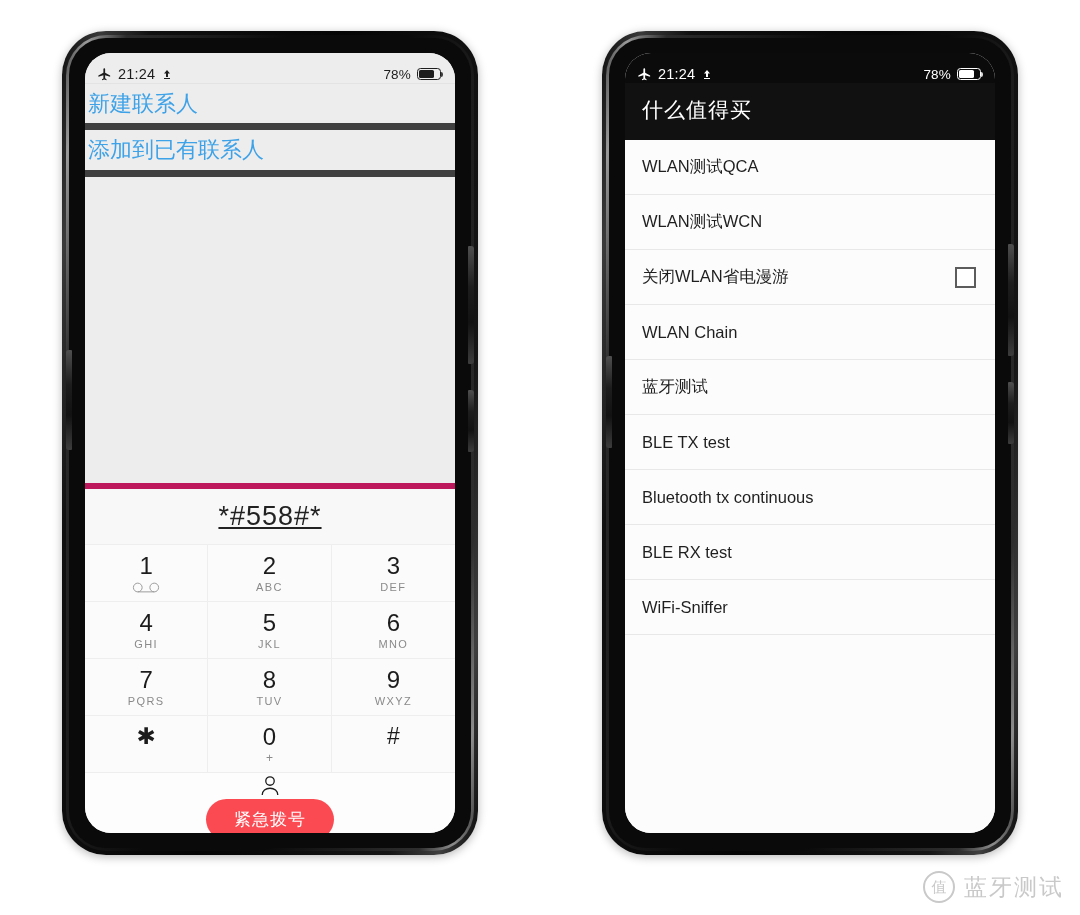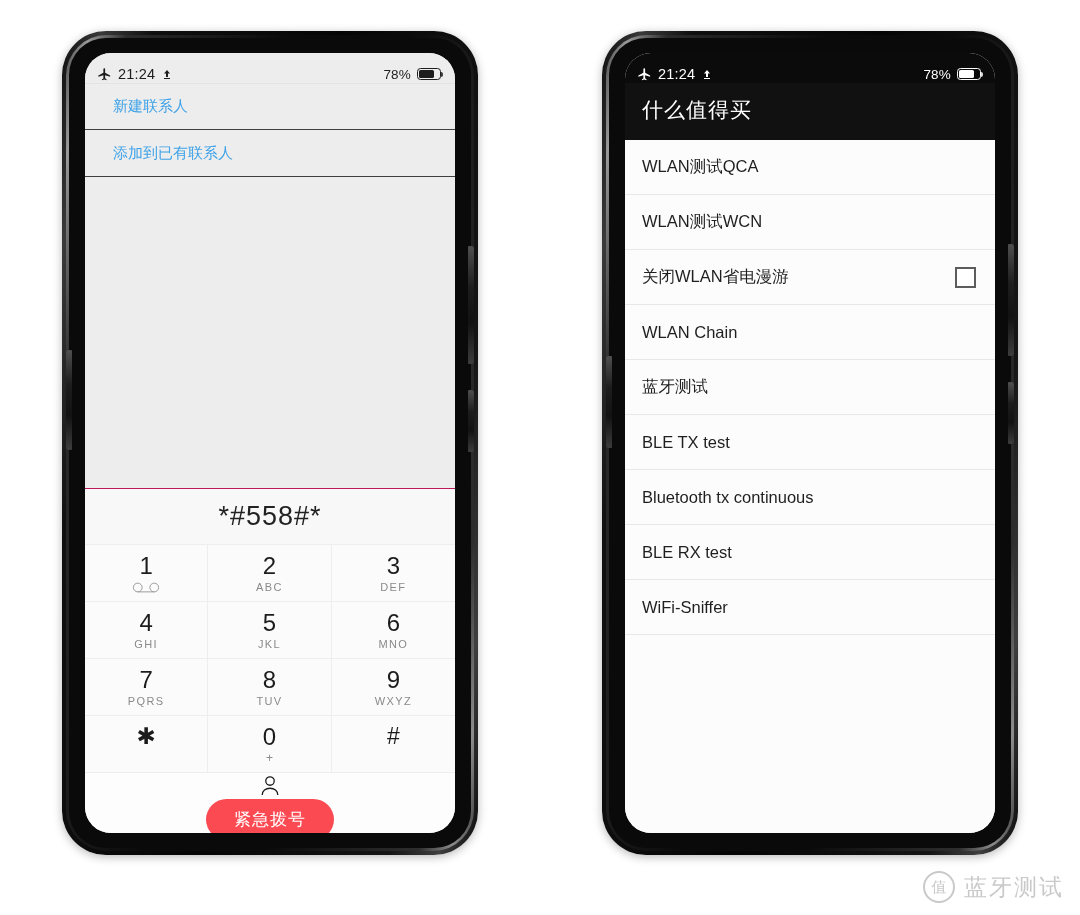--- a/index.html
+++ b/index.html
@@ -92,39 +92,40 @@
   }
 
   
   .dialer-screen { background:#ededed; display:flex; flex-direction:column; }
   .dialer-screen .statusbar { color:#1d1d1d; background:#ededed; }
 
   .contact-actions { background:#ededed; }
   .contact-action {
     height: 47px;
     display:flex; align-items:center;
-    padding-left: 28px;
+    padding-left: 3px;
     color:#3ea2e8;
-    font-size: 15px;
-    border-bottom: 1px solid #404040;
+    font-size: 22px;
+    border-bottom: 7px solid #404040;
     box-sizing:border-box;
   }
   .contact-action:first-child { border-top: 1px solid #e3e3e3; }
 
   .dial-gap { flex: 1 1 auto; background:#ededed; }
 
   .number-display {
     background:#f8f8f8;
     height: 55px;
     display:flex; align-items:center; justify-content:center;
     font-size: 27px;
     color:#222;
     letter-spacing: 1px;
-    border-top: 1px solid #be185d;
+    border-top: 6px solid #be185d;
     border-bottom: 1px solid #eeeeee;
+    text-decoration: underline;
   }
 
   .keypad { background:#fbfbfb; display:grid; grid-template-columns: repeat(3,1fr); }
   .key {
     height: 57px;
     display:flex; flex-direction:column;
     align-items:center; justify-content:center;
     border-right:1px solid #eeeeee;
     border-bottom:1px solid #eeeeee;
     box-sizing:border-box;

